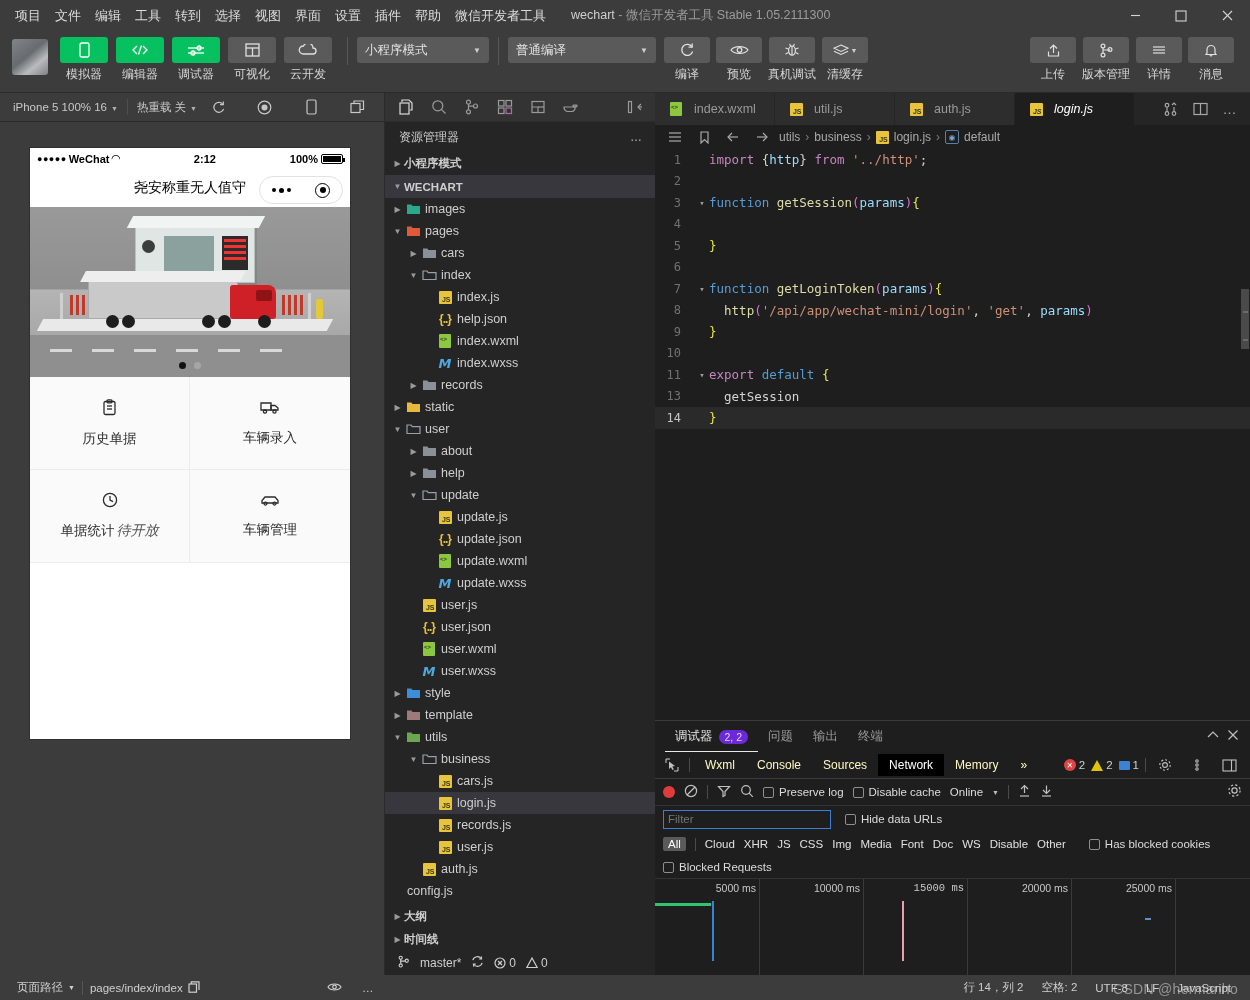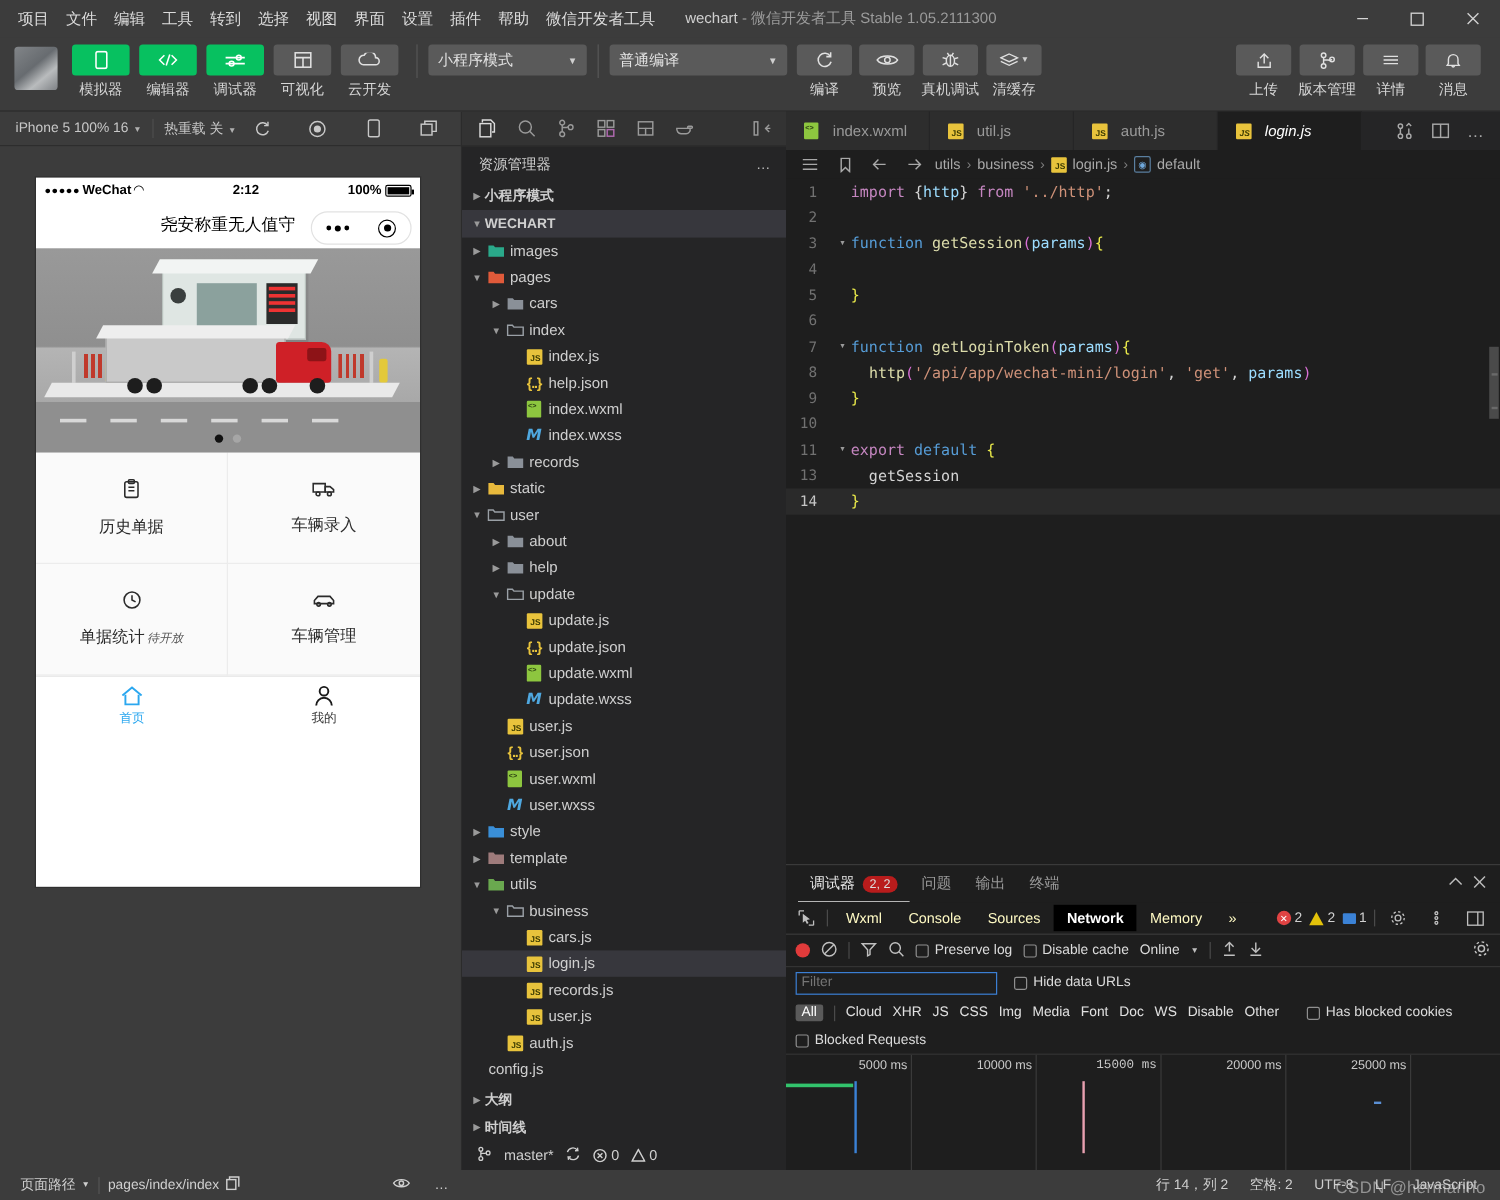--- a/index.html
+++ b/index.html
@@ -137,21 +137,21 @@
   .dots-ind i.on { background:#111; }
 
   .grid { display: grid; grid-template-columns: 1fr 1fr; background: #fafafa; }
   .cell {
     height: 93px; display: flex; flex-direction: column; align-items: center; justify-content: center;
     border-right: 1px solid #ececec; border-bottom: 1px solid #ececec; gap: 11px;
   }
   .cell:nth-child(2n) { border-right: none; }
   .cell .c-ico svg { stroke: #2b2b2b; fill: none; stroke-width: 1.3; }
   .cell .c-lbl { font-size: 13.5px; color: #2b2b2b; }
-  .cell .c-lbl em { font-style: italic; font-size: 10px; color: #555; margin-left: 2px; margin-top: 20px;}
+  .cell .c-lbl em { font-style: italic; font-size: 14px; color: #555; margin-left: 2px; margin-top: 20px;}
   .filler { background: #f6f6f6; flex: 1 1 auto; }
   .tabbar { height: 50px; display: flex; background: #fff; border-top: 1px solid #e5e5e5; }
   .tabbar .tb {
     flex: 1; display: flex; flex-direction: column; align-items: center; justify-content: center; gap: 3px;
   }
   .tb .t-lbl { font-size: 10.5px; color: #333; }
   .tb.active .t-lbl { color: #2ba7ef; }
   .tb svg { fill: none; stroke: #1a1a1a; stroke-width: 1.6; }
   .tb.active svg { stroke: #2ba7ef; }
 
@@ -238,27 +238,27 @@
   .ident { color: #d4d4d4; }
   .scroll-v { position:absolute; right:0; top:0; width:10px; height:100%; }
   .scroll-v .thumb { position:absolute; right:1px; top:140px; width:8px; height:60px; background:#4a4a4a; }
   .minimap-mark { position:absolute; right:2px; width:5px; height:2px; background:#6a6a6a;}
 
   
   .debug { height: 255px; background: #1e1e1e; border-top: 1px solid #3a3a3a; display: flex; flex-direction: column; flex: 0 0 255px;}
   .panel-tabs { height: 31px; display: flex; align-items: center; padding: 0 10px; flex: 0 0 31px; position: relative; }
   .ptab { font-size: 12.5px; color: #9a9a9a; padding: 0 10px; height: 31px; display: flex; align-items: center; gap: 6px; }
   .ptab.active { color: #e7e7e7; box-shadow: inset 0 -1px 0 #e7e7e7; }
-  .badge-count { background: #b91c1c; color: #ddd; font-size: 10.5px; border-radius: 9px; padding: 1px 6px; }
+  .badge-count { background: #6d28d9; color: #ddd; font-size: 10.5px; border-radius: 9px; padding: 1px 6px; }
   .panel-actions { margin-left: auto; display: flex; gap: 6px; align-items: center; }
   .panel-actions svg { stroke: #bdbdbd; fill: none; stroke-width: 1.2; }
 
   .dt-tabs { height: 27px; background: #1e1e1e; display: flex; align-items: center; padding-left: 4px; border-bottom: 1px solid #3a3a3a; flex: 0 0 27px;}
   .dtt { font-size: 12px; color: #fef9c3; padding: 4px 11px; }
-  .dtt.active { background: #000000; color: #ffffff; font-weight: bold; }
+  .dtt.active { background: #000000; color: #ffffff; }
   .dt-ico { width: 26px; display:flex; justify-content:center; align-items:center;}
   .dt-ico svg { stroke:#c0c0c0; fill:none; stroke-width:1.1;}
   .dt-right { margin-left:auto; display:flex; align-items:center; gap:6px; padding-right:8px; font-size:11.5px; color:#d0d0d0;}
   .err-dot { width:12px; height:12px; border-radius:50%; background:#e04343; display:inline-flex; align-items:center; justify-content:center; color:#fff; font-size:8px;}
   .warn-tri { width:0; height:0; border-left:6px solid transparent; border-right:6px solid transparent; border-bottom:11px solid #e3c20a;}
   .info-sq { width:11px; height:9px; background:#3b82d6; border-radius:1px;}
 
   .net-toolbar { height: 27px; display: flex; align-items: center; gap: 9px; padding: 0 8px; border-bottom: 1px solid #333; flex: 0 0 27px;}
   .rec-dot { width: 12px; height: 12px; border-radius: 50%; background: #e13b3b; }
   .nt-ico svg { stroke: #c0c0c0; fill: none; stroke-width: 1.2; }
@@ -652,36 +652,20 @@
                     <circle cx="5.5" cy="9.6" r="1.5"></circle>
                     <circle cx="14.5" cy="9.6" r="1.5"></circle>
                   </svg>
               </span>
               <span class="c-lbl">车辆管理</span>
             </div>
           </div>
 
           <div class="filler"></div>
 
-          <div class="tabbar">
-            <div class="tb active">
-              <svg width="20" height="18" viewBox="0 0 20 18">
-                  <polyline points="2,8.5 10,2 18,8.5"></polyline>
-                  <polyline points="4.5,8 4.5,16 15.5,16 15.5,8"></polyline>
-                </svg>
-              <span class="t-lbl">首页</span>
-            </div>
-            <div class="tb">
-              <svg width="20" height="18" viewBox="0 0 20 18">
-                  <circle cx="10" cy="5" r="3.6"></circle>
-                  <path d="M3.5 17 a6.5 6.5 0 0 1 13 0"></path>
-                </svg>
-              <span class="t-lbl">我的</span>
-            </div>
-          </div>
         </div>
       </div>
     </div>
 
     <div class="explorer">
       <div class="act-bar">
         <div class="act-ico active">
           <svg width="16" height="16" viewBox="0 0 16 16" stroke="#6fc3ff">
               <polyline points="4,3 4,1 11,1 14,4 14,11 12,11"></polyline>
               <rect x="2" y="4" width="9" height="11"></rect>

